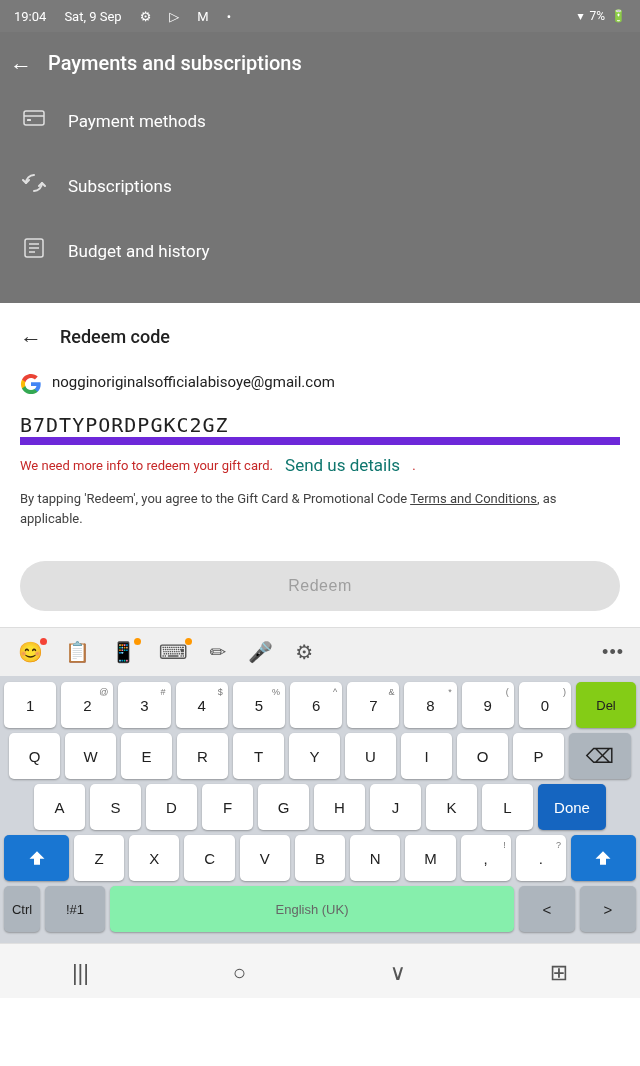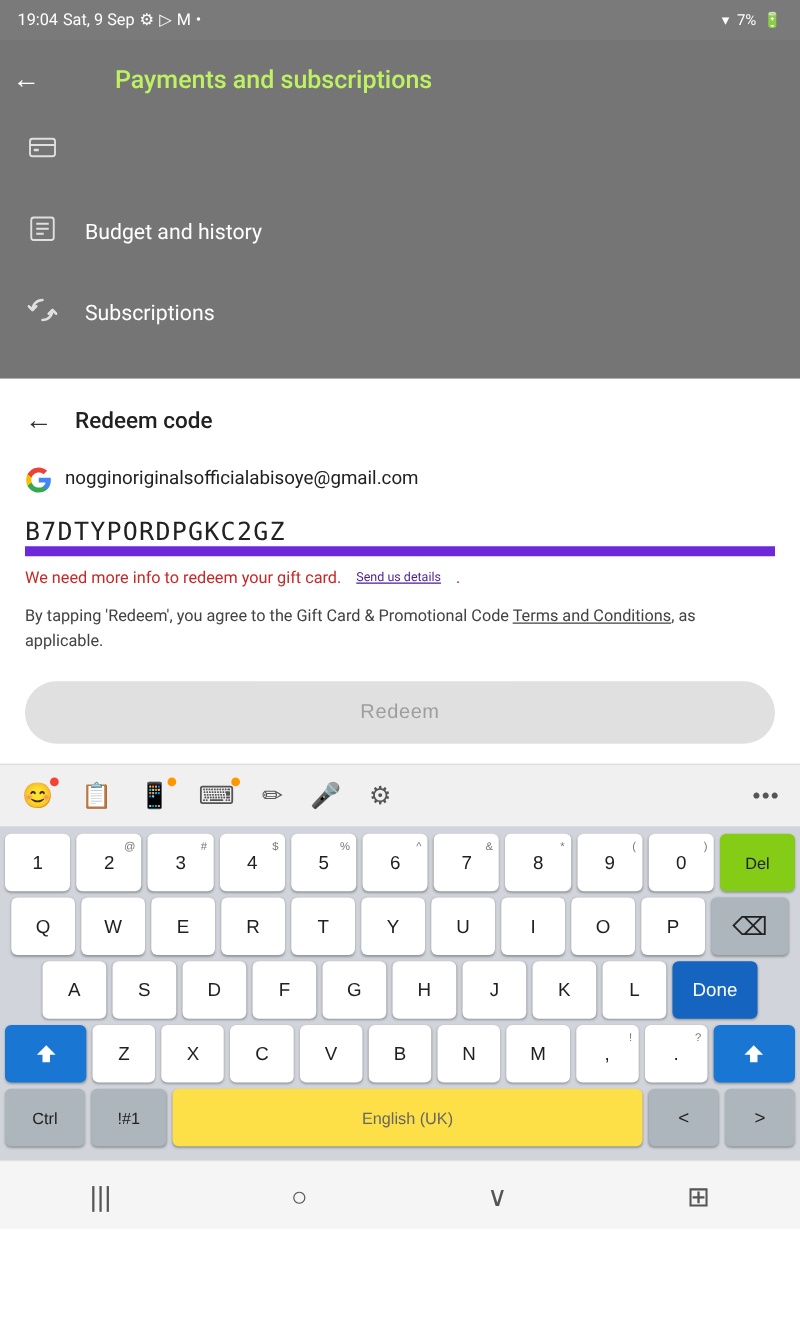--- a/index.html
+++ b/index.html
@@ -16,21 +16,21 @@
     .status-bar {
       background: #7a7a7a;
       color: #fff;
       font-size: 13px;
       padding: 6px 14px;
       display: flex;
       justify-content: space-between;
       align-items: center;
       height: 32px;
     }
-    .status-left { display: flex; align-items: center; gap: 4px; }
+    .status-left { display: flex; align-items: center; gap: 18px; }
     .status-right { display: flex; align-items: center; gap: 6px; font-size: 12px; }
 
     
     .dimmed-section {
       background: #757575;
       padding: 0 0 20px 0;
     }
     .back-header {
       display: flex;
       align-items: center;
@@ -38,22 +38,21 @@
       color: #fff;
     }
     .back-header .back-arrow {
       font-size: 22px;
       margin-right: 16px;
       color: #fff;
     }
     .back-header .title {
       font-size: 20px;
       font-weight: 500;
-      color: #bef264;
-      margin-left: 44px;
+      color: #ffffff;
     }
 
     .menu-item {
       display: flex;
       align-items: center;
       padding: 18px 20px;
       color: #fff;
       gap: 20px;
       cursor: pointer;
     }
@@ -127,31 +126,30 @@
       align-items: center;
       gap: 12px;
       margin-bottom: 14px;
       flex-wrap: wrap;
     }
     .error-text {
       font-size: 13px;
       color: #c62828;
     }
     .error-link {
-      font-size: 10px;
-      color: #4c1d95;
-      text-decoration: underline;
+      font-size: 17px;
+      color: #0f766e;
       cursor: pointer;
     }
 
     .terms-text {
       font-size: 13px;
       color: #424242;
       line-height: 1.5;
-      margin-bottom: 22px;
+      margin-bottom: 33px;
     }
     .terms-link {
       text-decoration: underline;
       color: #424242;
     }
 
     .redeem-btn {
       width: 100%;
       padding: 16px;
       background: #e0e0e0;
@@ -238,23 +236,23 @@
       justify-content: center;
       height: 46px;
       box-shadow: 0 1px 2px rgba(0,0,0,0.3);
       position: relative;
       user-select: none;
     }
     .key.num { width: 54px; }
     .key.letter { width: 51px; }
     .key.special { background: #adb5bd; }
     .key.done-key { background: #1565c0; color: #fff; width: 68px; }
-    .key.ctrl-key { background: #adb5bd; width: 64px; font-size: 13px; }
+    .key.ctrl-key { background: #adb5bd; width: 36px; font-size: 13px; }
     .key.hash-key { background: #adb5bd; width: 60px; font-size: 13px; }
-    .key.lang-key { background: #fde047; flex: 1; font-size: 13px; color: #666; }
+    .key.lang-key { background: #86efac; flex: 1; font-size: 13px; color: #666; }
     .key.arrow-key { background: #adb5bd; width: 56px; }
     .key.del-key { background: #84cc16; width: 62px; font-size: 13px; }
     .key.backspace-key { background: #adb5bd; width: 62px; font-size: 20px; }
     .key.shift-blue { background: #1976d2; color: #fff; width: 66px; }
 
     .key sup {
       font-size: 9px;
       position: absolute;
       top: 5px;
       right: 5px;
@@ -305,44 +303,45 @@
   </div>
 
   <div class="menu-item">
     <span class="menu-icon">
       <svg width="24" height="24" viewBox="0 0 24 24" fill="none">
         <rect x="2" y="5" width="20" height="14" rx="2" stroke="#e0e0e0" stroke-width="1.5"></rect>
         <line x1="2" y1="10" x2="22" y2="10" stroke="#e0e0e0" stroke-width="1.5"></line>
         <rect x="5" y="13" width="4" height="2" rx="0.5" fill="#e0e0e0"></rect>
       </svg>
     </span>
+    <span class="menu-label">Payment methods</span>
+  </div>
+
+  <div class="menu-item">
+    <span class="menu-icon">
+      <svg width="24" height="24" viewBox="0 0 24 24" fill="none">
+        <path d="M4 12a8 8 0 0 1 8-8" stroke="#e0e0e0" stroke-width="2" stroke-linecap="round"></path>
+        <path d="M20 12a8 8 0 0 1-8 8" stroke="#e0e0e0" stroke-width="2" stroke-linecap="round"></path>
+        <polyline points="1,9 4,12 7,9" fill="none" stroke="#e0e0e0" stroke-width="2" stroke-linecap="round" stroke-linejoin="round"></polyline>
+        <polyline points="23,15 20,12 17,15" fill="none" stroke="#e0e0e0" stroke-width="2" stroke-linecap="round" stroke-linejoin="round"></polyline>
+      </svg>
+    </span>
+    <span class="menu-label">Subscriptions</span>
   </div>
 
   <div class="menu-item">
     <span class="menu-icon">
       <svg width="24" height="24" viewBox="0 0 24 24" fill="none">
         <rect x="3" y="3" width="18" height="18" rx="2" stroke="#e0e0e0" stroke-width="1.5"></rect>
         <line x1="7" y1="8" x2="17" y2="8" stroke="#e0e0e0" stroke-width="1.5"></line>
         <line x1="7" y1="12" x2="17" y2="12" stroke="#e0e0e0" stroke-width="1.5"></line>
         <line x1="7" y1="16" x2="13" y2="16" stroke="#e0e0e0" stroke-width="1.5"></line>
       </svg>
     </span>
     <span class="menu-label">Budget and history</span>
-  </div>
-
-  <div class="menu-item">
-    <span class="menu-icon">
-      <svg width="24" height="24" viewBox="0 0 24 24" fill="none">
-        <path d="M4 12a8 8 0 0 1 8-8" stroke="#e0e0e0" stroke-width="2" stroke-linecap="round"></path>
-        <path d="M20 12a8 8 0 0 1-8 8" stroke="#e0e0e0" stroke-width="2" stroke-linecap="round"></path>
-        <polyline points="1,9 4,12 7,9" fill="none" stroke="#e0e0e0" stroke-width="2" stroke-linecap="round" stroke-linejoin="round"></polyline>
-        <polyline points="23,15 20,12 17,15" fill="none" stroke="#e0e0e0" stroke-width="2" stroke-linecap="round" stroke-linejoin="round"></polyline>
-      </svg>
-    </span>
-    <span class="menu-label">Subscriptions</span>
   </div>
 </div>
 
 <div class="redeem-section">
   <div class="redeem-header">
     <span class="back-arrow">←</span>
     <span class="title">Redeem code</span>
   </div>
 
   <div class="account-row">

